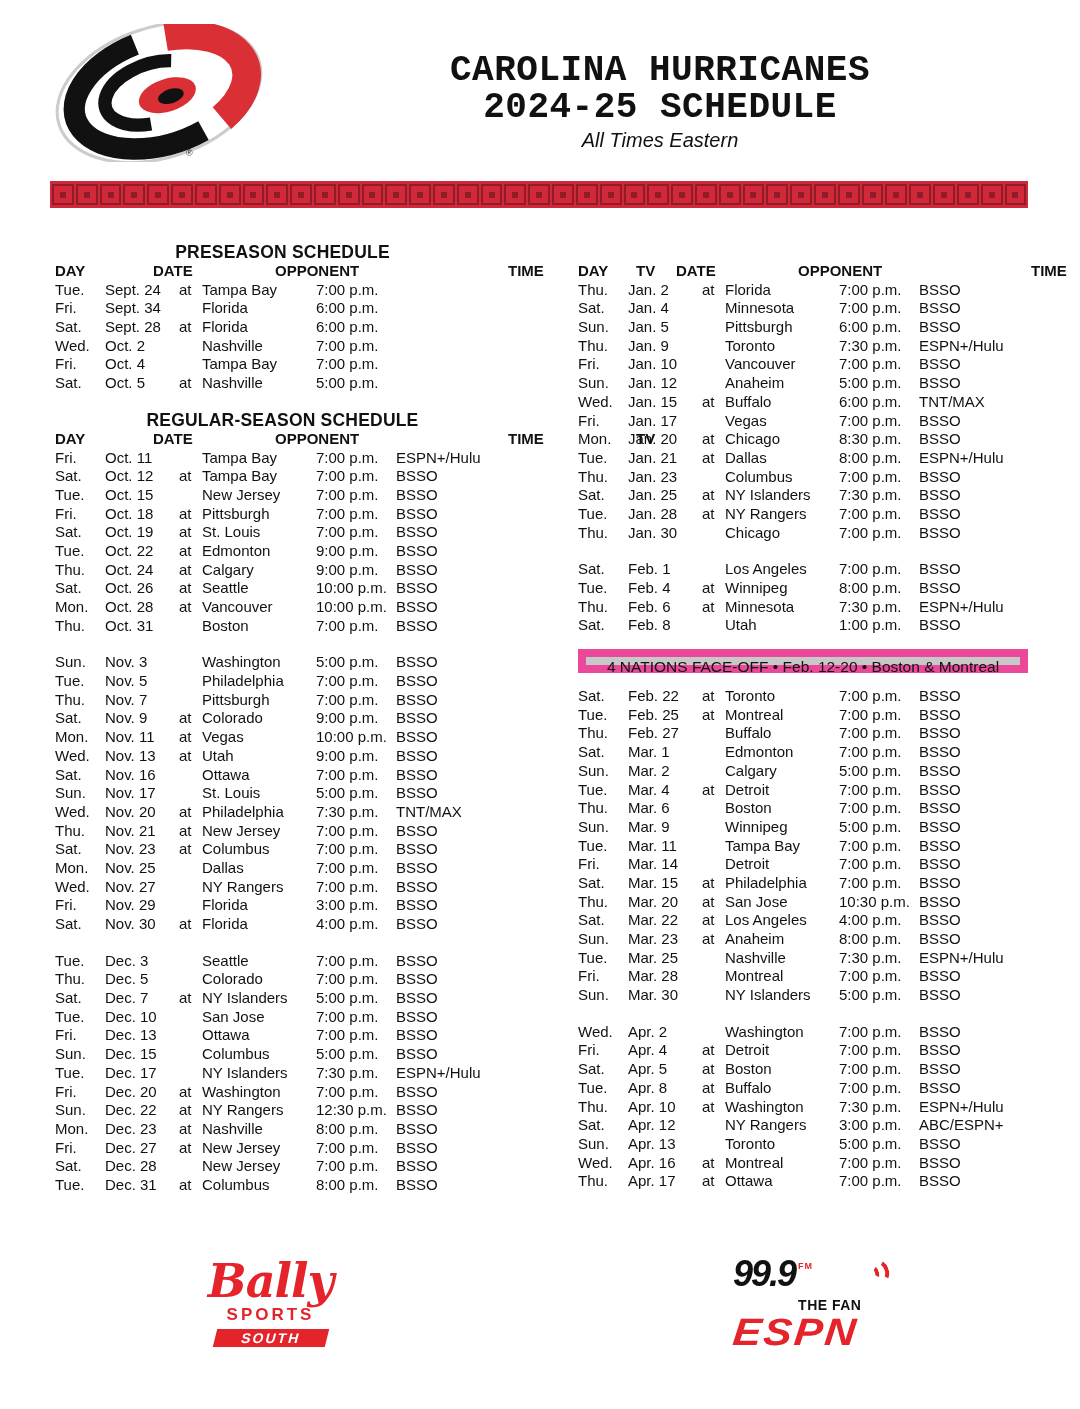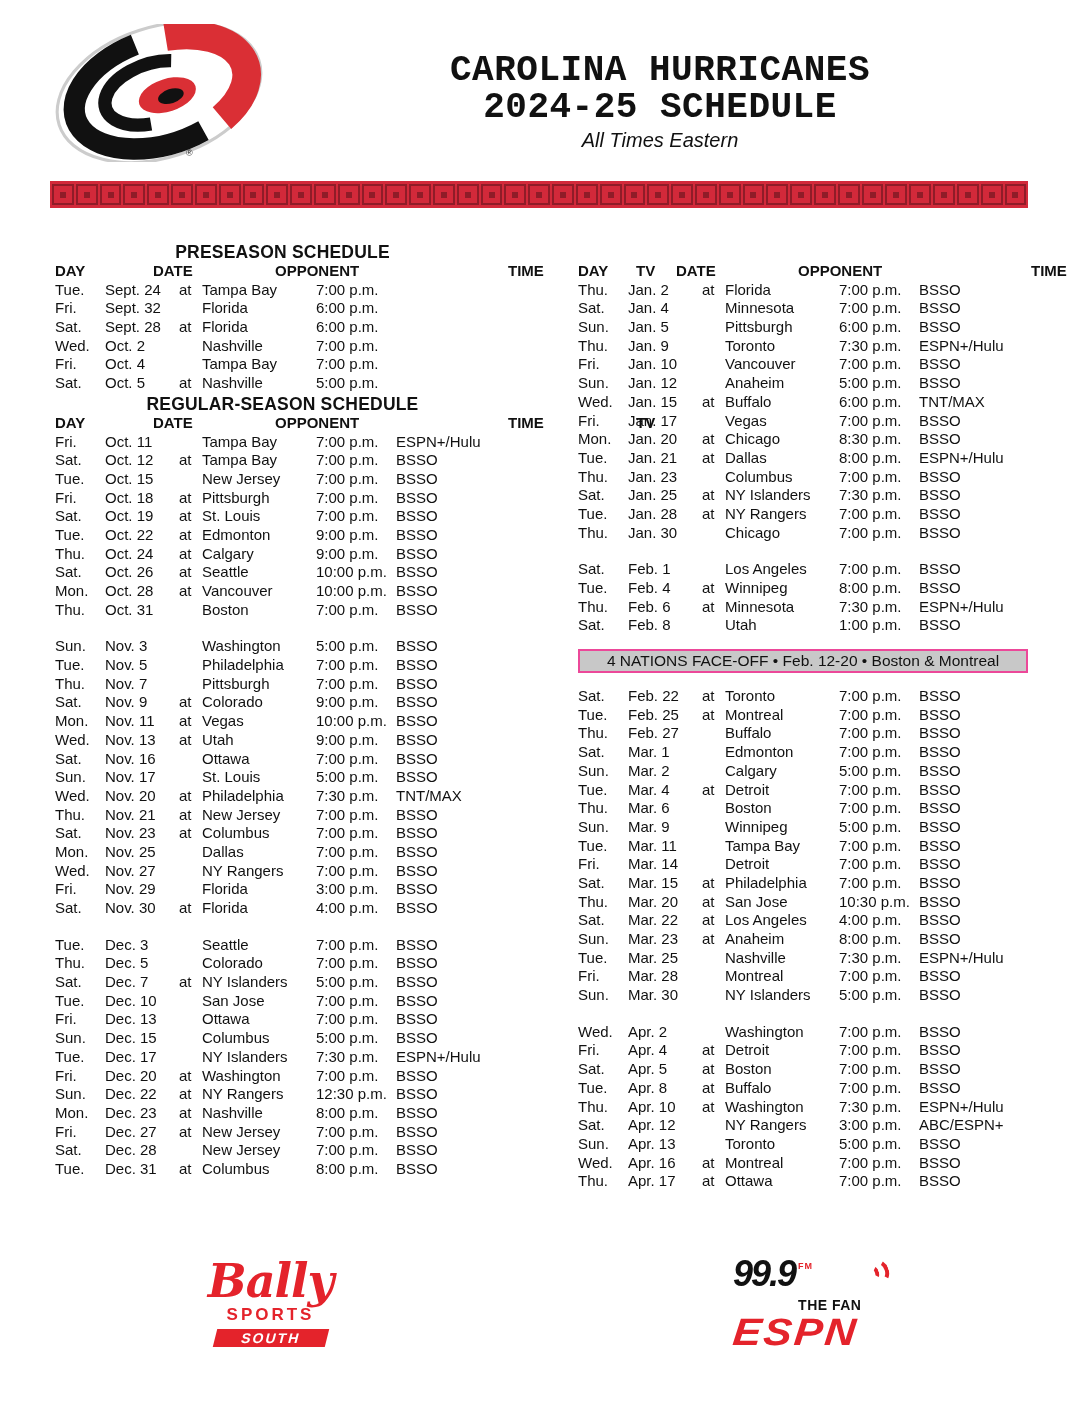--- a/index.html
+++ b/index.html
@@ -26,30 +26,30 @@
   .film-strip{position:absolute;left:50px;top:181px;width:978px;height:27px;background:var(--red);
     display:flex;gap:2px;padding:0 2px;}
   .strip-cell{flex:1;border:2px solid var(--dark-red);margin:3px 0;position:relative;background:var(--red);}
   .strip-cell::after{content:"";position:absolute;left:50%;top:50%;width:6px;height:6px;
     margin:-3px 0 0 -3px;background:var(--dark-red);}
 
   
   .col-left{position:absolute;left:55px;top:243px;width:455px;}
   .col-right{position:absolute;left:578px;top:244px;width:450px;padding-top:18px;}
   .tbl-title{font-weight:bold;font-size:17.5px;line-height:19px;text-align:center;letter-spacing:0.2px;}
-  .tbl-title.regular{margin-top:2px;}
+  .tbl-title.regular{margin-top:18px;}
   .s-row{display:grid;grid-template-columns:50px 74px 23px 114px 80px 1fr;
     font-size:15px;line-height:18.7px;height:18.7px;white-space:nowrap;}
   .s-row.header{font-weight:bold;gap:48px;}
   .s-row.header .h-opp{grid-column:3/5;}
   .s-row.header .h-time{grid-column:5;}
   .s-row.header .h-tv{grid-column:6;}
   .group{margin-top:18px;}
   .group.first{margin-top:0;}
-  .nations-banner{background:var(--banner-gray);border:2px solid #ec4899;text-align:center;
+  .nations-banner{background:var(--banner-gray);border:8px solid #ec4899;text-align:center;
     font-size:15.5px;height:24px;line-height:20px;margin:14px 0;color:var(--ink);}
 
   
   .bally{position:absolute;left:193px;top:1258px;width:155px;text-align:center;color:var(--brand-red);}
   .bally-script{font-family:"DejaVu Serif","Liberation Serif",serif;font-style:italic;font-weight:bold;
     font-size:46px;line-height:46px;letter-spacing:-1px;}
   .bally-sports{font-weight:bold;font-size:17px;letter-spacing:3px;margin-top:1px;}
   .bally-south{background:var(--brand-red);color:#fff;font-weight:bold;font-size:14px;letter-spacing:2px;
     width:112px;margin:4px auto 0;padding:1px 0;transform:skewX(-14deg);}
   .radio{position:absolute;left:733px;top:1258px;width:180px;}
@@ -148,21 +148,21 @@
         <div class="s-row">
           <span class="c-day">Tue.</span>
           <span class="c-date">Sept. 24</span>
           <span class="c-at">at</span>
           <span class="c-opp">Tampa Bay</span>
           <span class="c-time">7:00 p.m.</span>
           <span class="c-tv"></span>
         </div>
         <div class="s-row">
           <span class="c-day">Fri.</span>
-          <span class="c-date">Sept. 32</span>
+          <span class="c-date">Sept. 34</span>
           <span class="c-at"></span>
           <span class="c-opp">Florida</span>
           <span class="c-time">6:00 p.m.</span>
           <span class="c-tv"></span>
         </div>
         <div class="s-row">
           <span class="c-day">Sat.</span>
           <span class="c-date">Sept. 28</span>
           <span class="c-at">at</span>
           <span class="c-opp">Florida</span>

